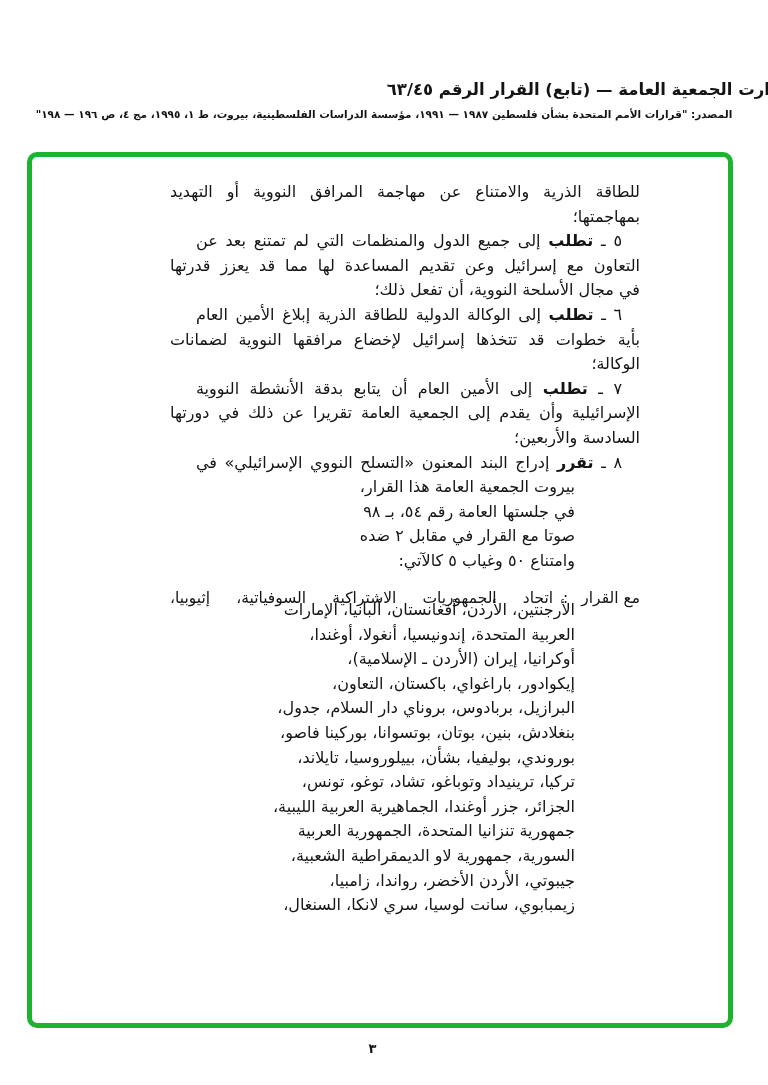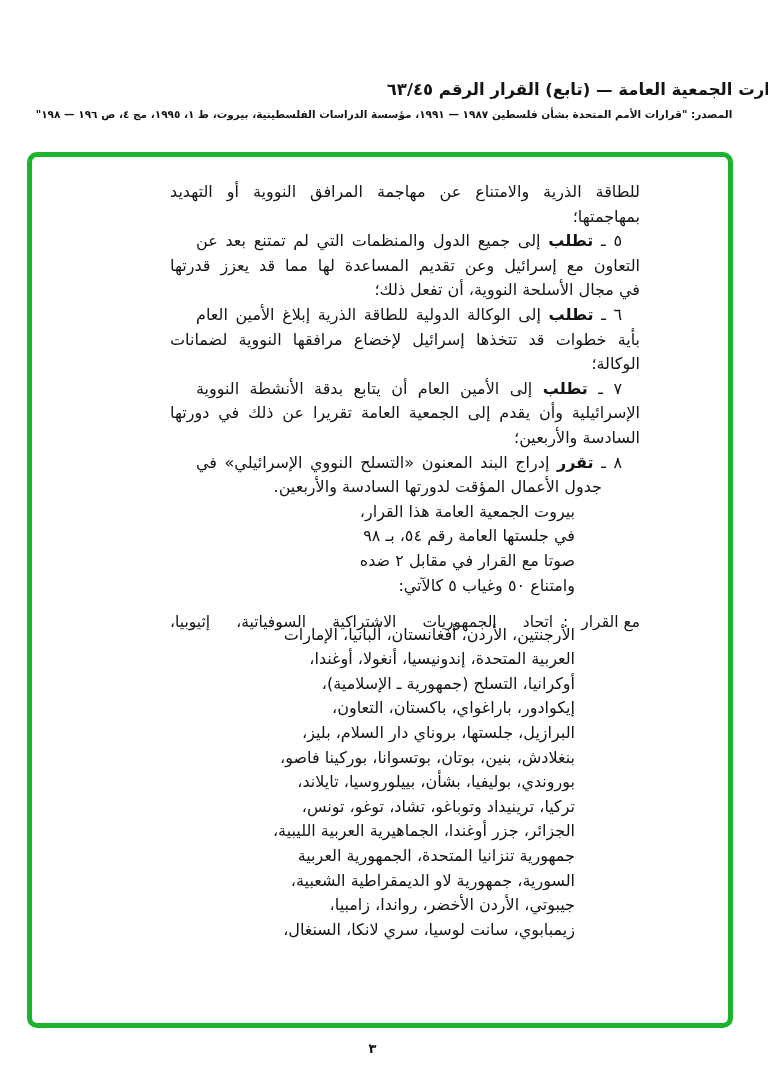--- a/index.html
+++ b/index.html
@@ -67,38 +67,37 @@
 
     <div class="ln j ind"><span>٦ ـ </span><span class="b">تطلب</span><span> إلى الوكالة الدولية للطاقة الذرية إبلاغ الأمين العام</span></div>
     <div class="ln j">بأية خطوات قد تتخذها إسرائيل لإخضاع مرافقها النووية لضمانات</div>
     <div class="ln">الوكالة؛</div>
 
     <div class="ln j ind"><span>٧ ـ </span><span class="b">تطلب</span><span> إلى الأمين العام أن يتابع بدقة الأنشطة النووية</span></div>
     <div class="ln j">الإسرائيلية وأن يقدم إلى الجمعية العامة تقريرا عن ذلك في دورتها</div>
     <div class="ln">السادسة والأربعين؛</div>
 
     <div class="ln j ind"><span>٨ ـ </span><span class="b">تقرر</span><span> إدراج البند المعنون «التسلح النووي الإسرائيلي» في</span></div>
-    <div class="ln ind35">جدول الأعمال المؤقت لدورتها السادسة والأربعين.</div>
 
     <div class="ln ind65">بيروت الجمعية العامة هذا القرار،</div>
     <div class="ln ind65">في جلستها العامة رقم ٥٤، بـ ٩٨</div>
     <div class="ln ind65">صوتا مع القرار في مقابل ٢ ضده</div>
     <div class="ln ind65">وامتناع ٥٠ وغياب ٥ كالآتي:</div>
 
     <div class="vote-line">
       <span class="vote-label">مع القرار</span>
       <span class="vote-colon">:</span>
       <span class="vote-first">اتحاد الجمهوريات الاشتراكية السوفياتية، إثيوبيا،</span>
     </div>
 
     <div class="ln ind65">الأرجنتين، الأردن، أفغانستان، ألبانيا، الإمارات</div>
     <div class="ln ind65">العربية المتحدة، إندونيسيا، أنغولا، أوغندا،</div>
-    <div class="ln ind65">أوكرانيا، التسلح (جمهورية ـ الإسلامية)،</div>
+    <div class="ln ind65">أوكرانيا، إيران (الأردن ـ الإسلامية)،</div>
     <div class="ln ind65">إيكوادور، باراغواي، باكستان، التعاون،</div>
-    <div class="ln ind65">البرازيل، جلستها، بروناي دار السلام، بليز،</div>
+    <div class="ln ind65">البرازيل، بربادوس، بروناي دار السلام، جدول،</div>
     <div class="ln ind65">بنغلادش، بنين، بوتان، بوتسوانا، بوركينا فاصو،</div>
     <div class="ln ind65">بوروندي، بوليفيا، بشأن، بييلوروسيا، تايلاند،</div>
     <div class="ln ind65">تركيا، ترينيداد وتوباغو، تشاد، توغو، تونس،</div>
     <div class="ln ind65">الجزائر، جزر أوغندا، الجماهيرية العربية الليبية،</div>
     <div class="ln ind65">جمهورية تنزانيا المتحدة، الجمهورية العربية</div>
     <div class="ln ind65">السورية، جمهورية لاو الديمقراطية الشعبية،</div>
     <div class="ln ind65">جيبوتي، الأردن الأخضر، رواندا، زامبيا،</div>
     <div class="ln ind65">زيمبابوي، سانت لوسيا، سري لانكا، السنغال،</div>
 
   </div>

